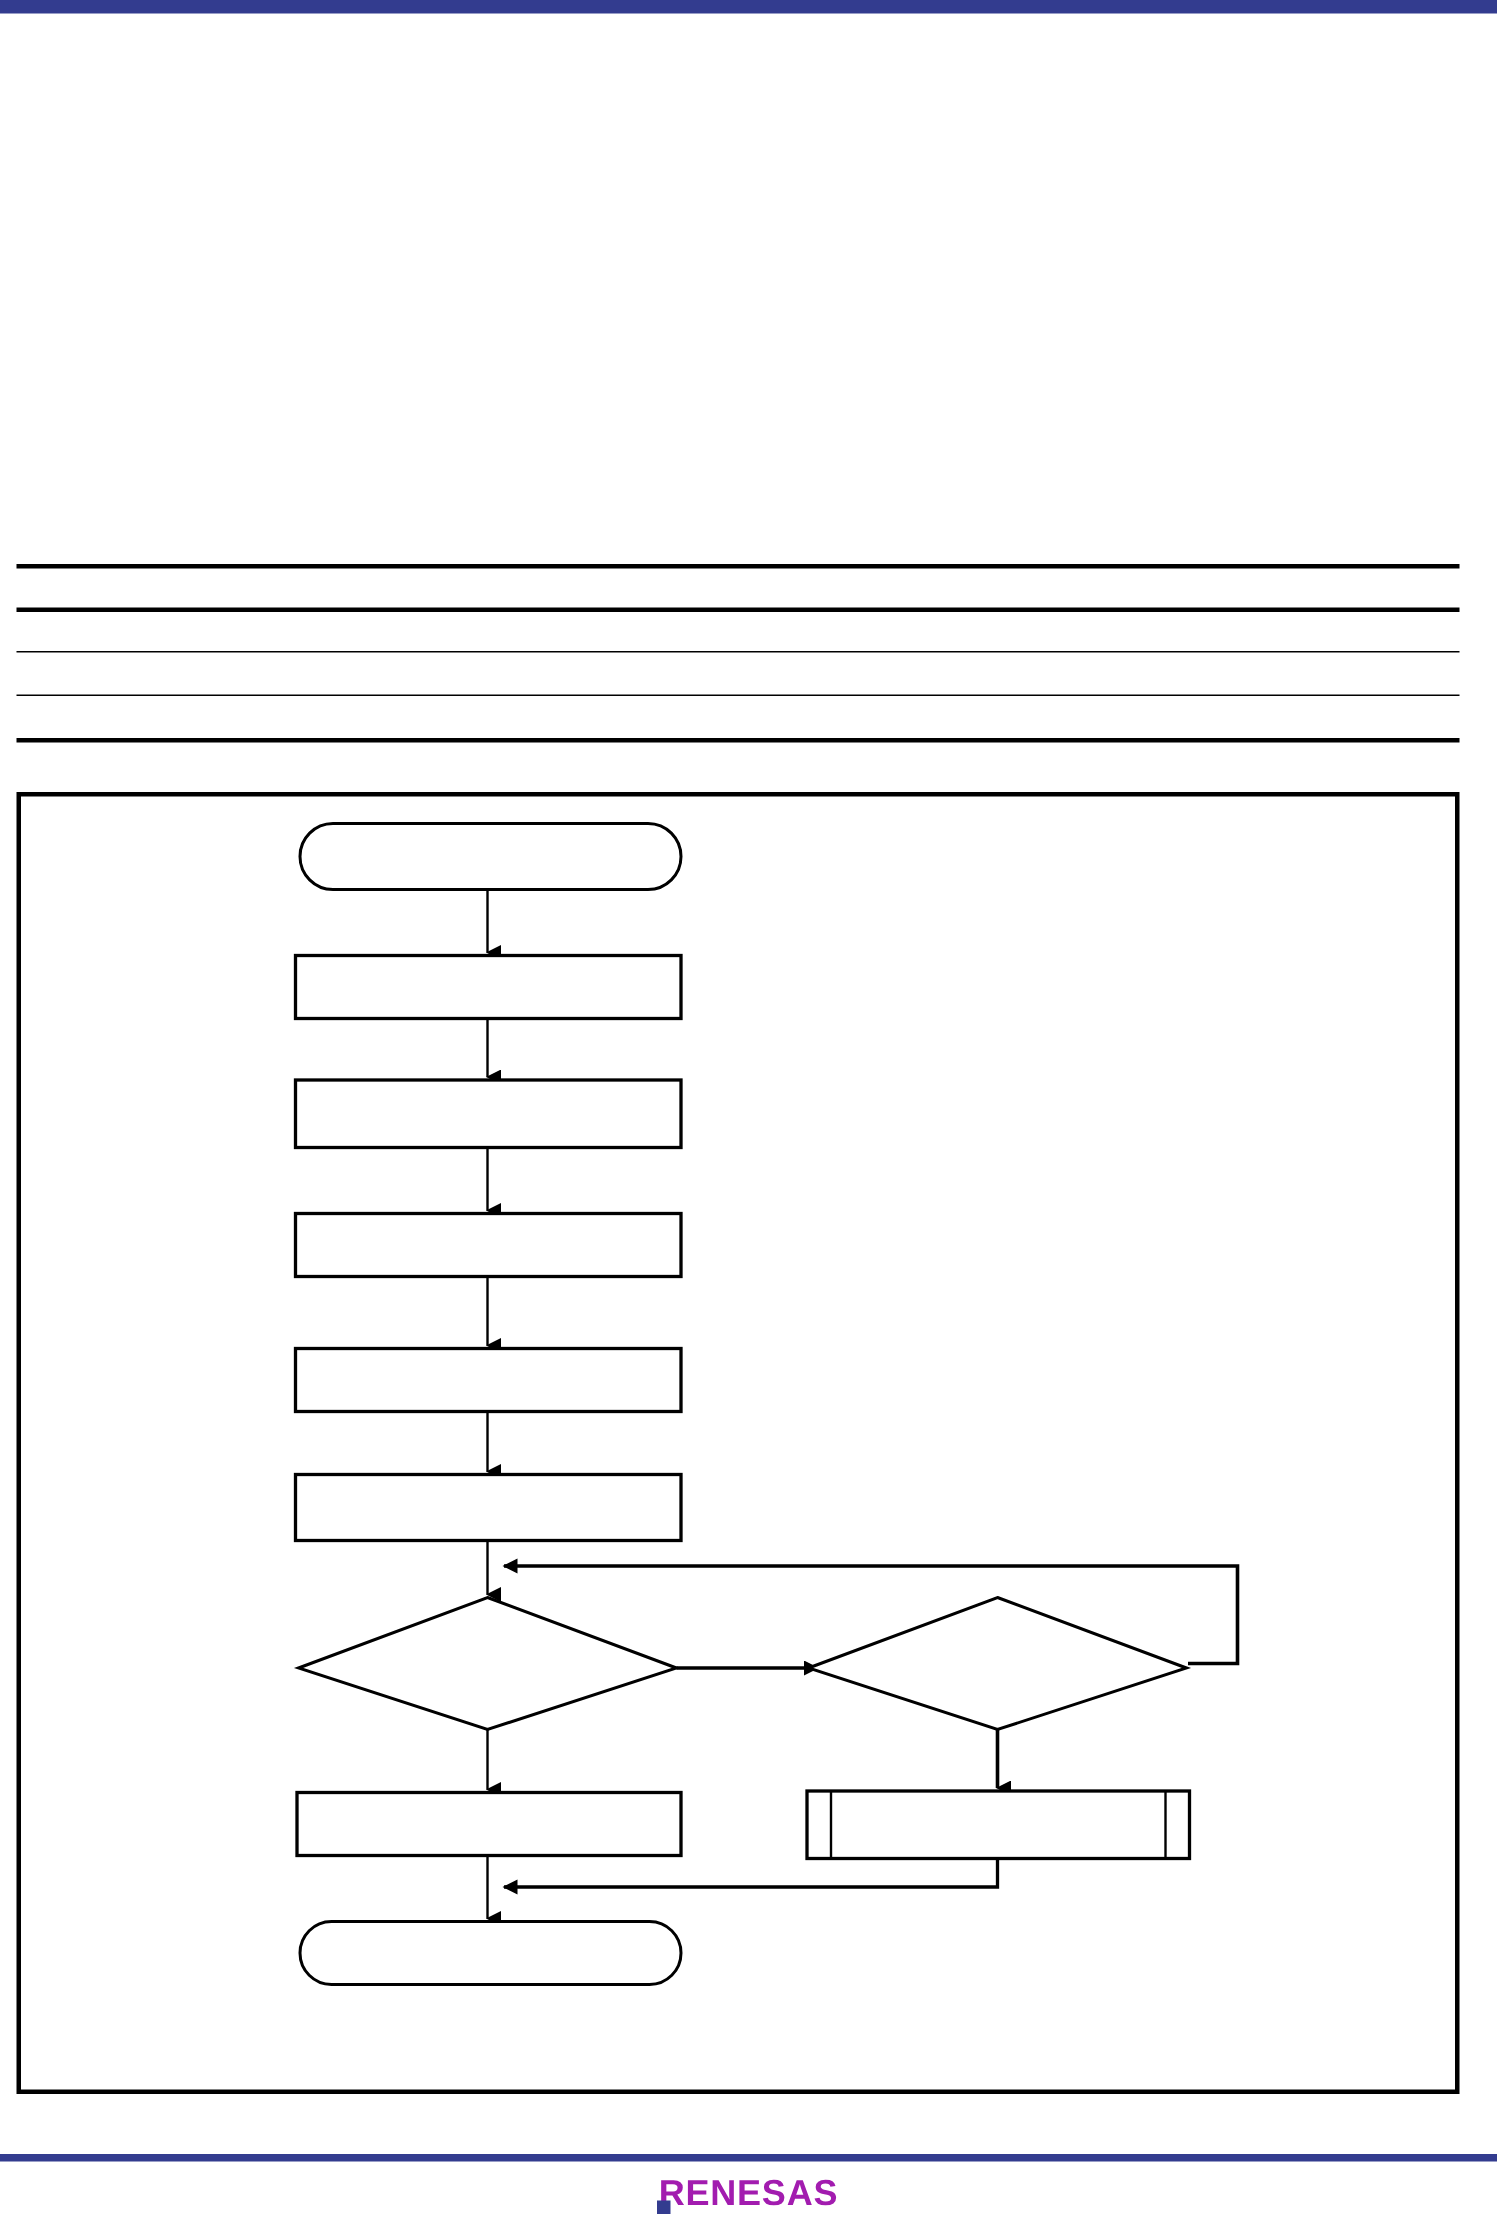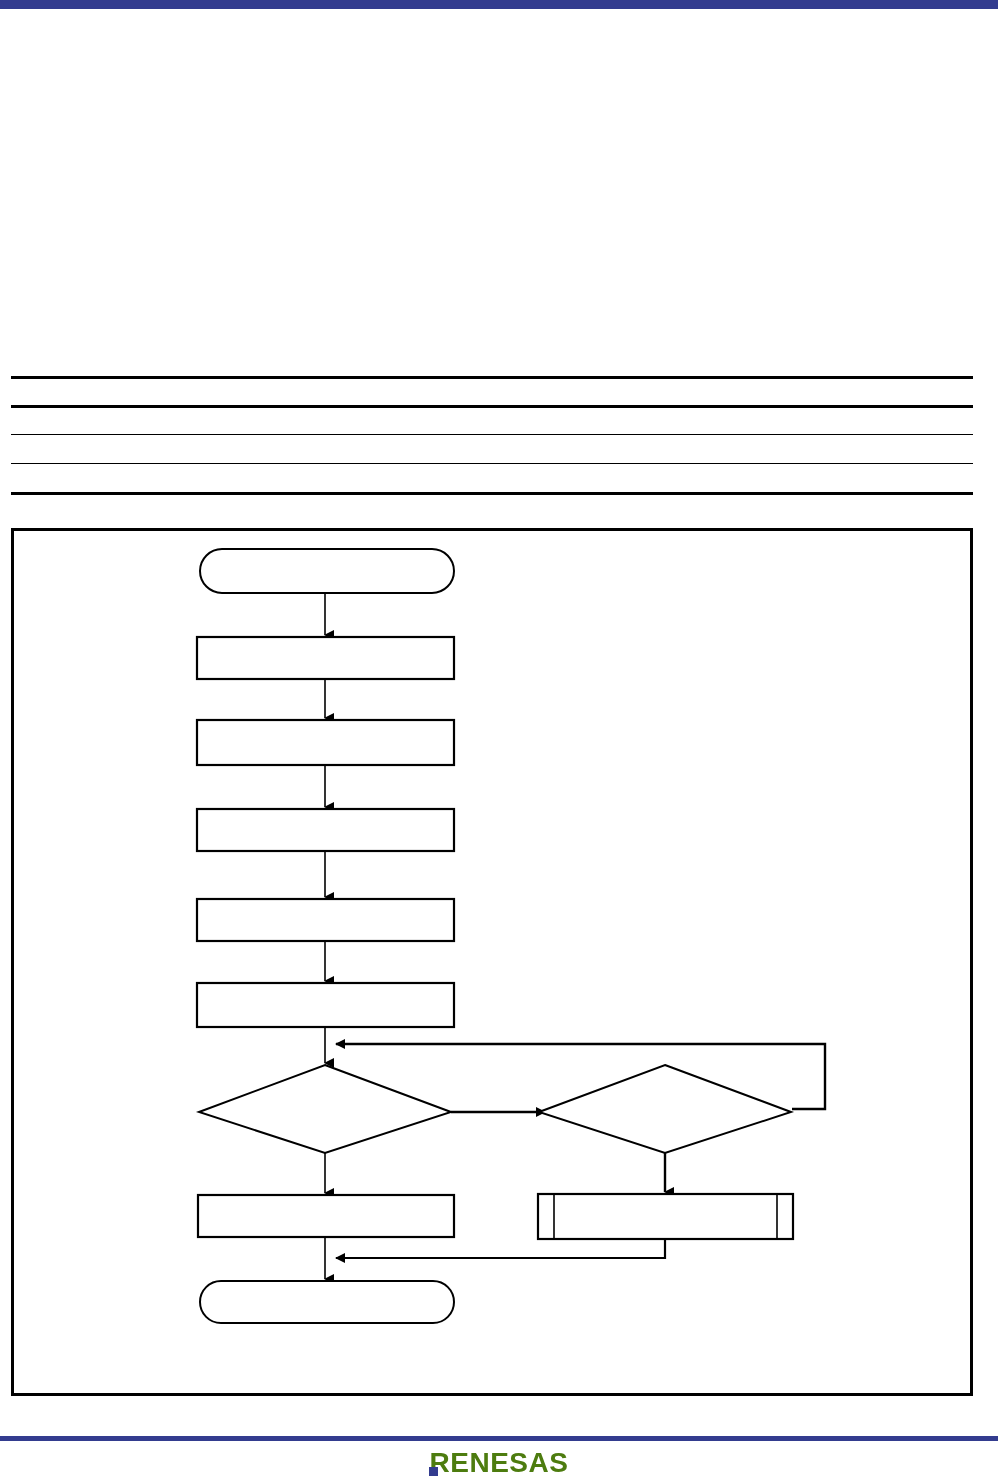--- a/index.html
+++ b/index.html
@@ -112,24 +112,24 @@
   .logo {
     position: absolute;
     left: 0;
     top: 1447px;
     width: 998px;
     text-align: center;
     height: 33px;
   }
   .logo-word {
     display: inline-block;
-    color: #4d7c0f;
+    color: #a21caf;
     font-family: "Liberation Sans", sans-serif;
     font-weight: bold;
-    font-size: 28px;
+    font-size: 24px;
     letter-spacing: 0.5px;
     line-height: 32px;
     position: relative;
   }
   .logo-mark {
     display: inline-block;
     width: 9px;
     height: 9px;
     background: #333C8F;
     position: absolute;

